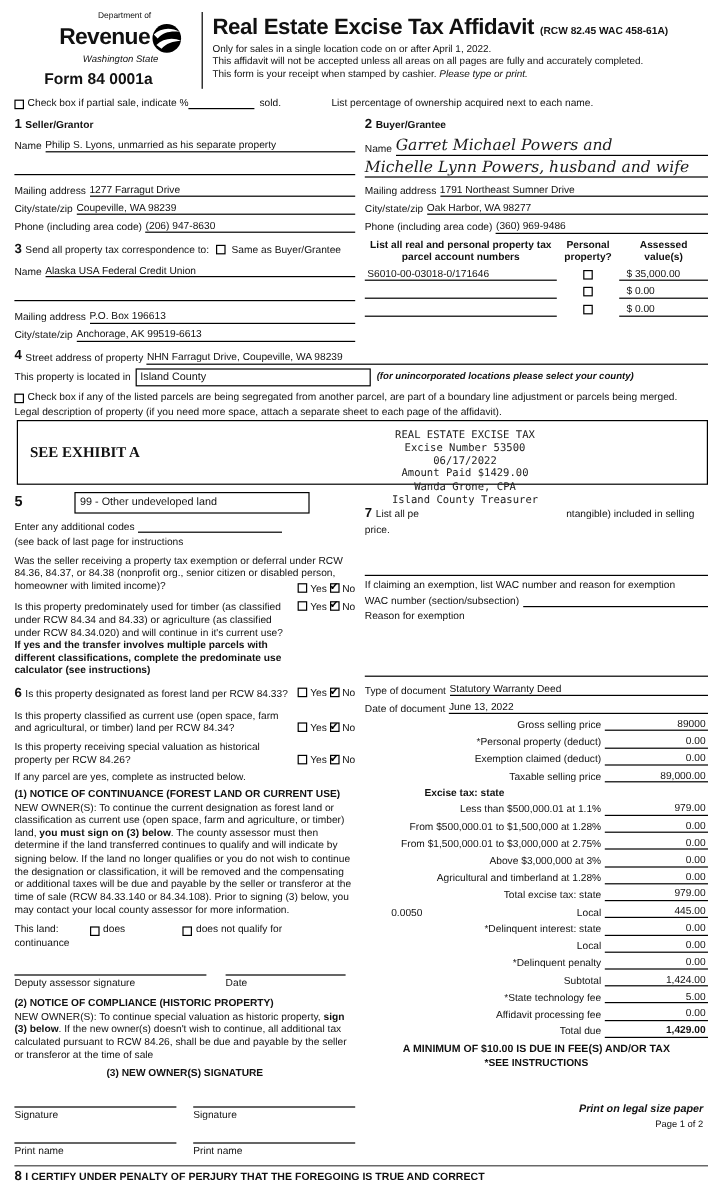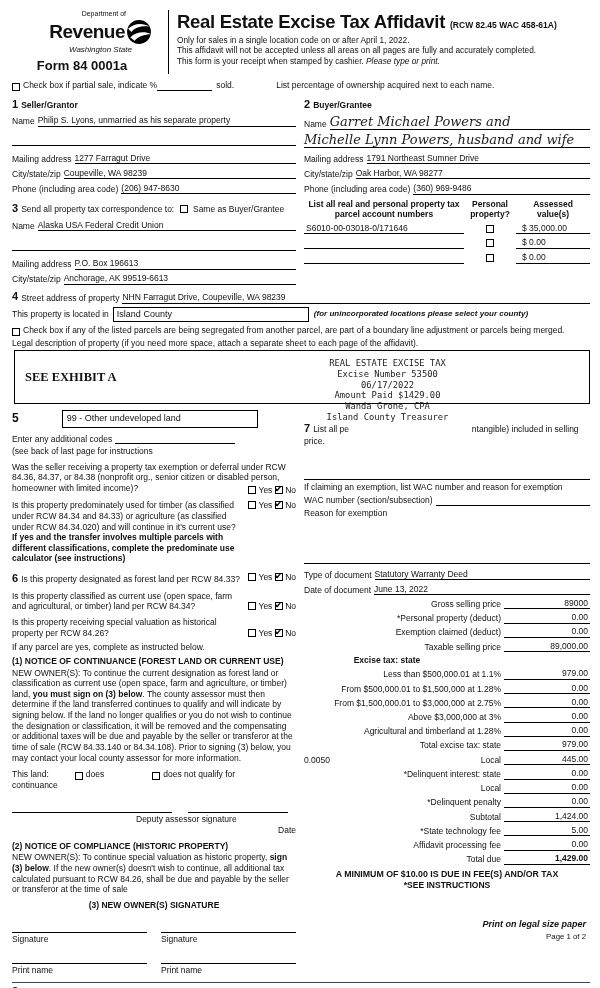--- a/index.html
+++ b/index.html
@@ -75,21 +75,21 @@
               padding:2px 4px; font-size:9px; }
   .q { display:flex; margin-top:5px; }
   .q .qt { flex:1; padding-right:2px; }
   .para { margin-top:4px; text-align:left; }
   .ctr { text-align:center; }
   .sigline { border-bottom:1px solid #000; min-height:11px; }
 
   
   .fee { display:flex; align-items:flex-end; margin-top:2.6px; }
   .fee .fl { flex:1; text-align:right; padding-right:3px; }
-  .fee .fpre { width:70px; text-align:left; }
+  .fee .fpre { width:70px; text-align:center; }
   .fee .fv { width:86px; border-bottom:1px solid #000; text-align:right; padding-right:2px; }
   .fee-hd { text-align:center; font-weight:bold; margin-top:3px; padding-right:120px; }
 
   
   .sec8 { border-top:1px solid #444; margin-top:6px; padding-top:2px; }
   .printnote { position:absolute; right:14px; bottom:46px; text-align:right; }
   .printnote .p1 { font-weight:bold; font-style:italic; font-size:9px; }
   .printnote .p2 { font-size:7.8px; margin-top:2px; }
 </style>
 </head>
@@ -331,21 +331,21 @@
         <span style="padding-left:3px;">does</span>
         <span class="cb" style="margin-left:48px;"></span>
         <span style="padding-left:3px;">does not qualify for</span>
       </div>
       <div>continuance</div>
 
       <div class="row" style="margin-top:12px;">
         <span class="sigline" style="width:160px;"></span>
         <span class="sigline" style="width:100px; margin-left:16px;"></span>
       </div>
-      <div class="row" style="margin-top:1px;flex-direction:column;">
+      <div class="row" style="margin-top:1px;">
         <span style="width:160px;">Deputy assessor signature</span>
         <span style="margin-left:16px;">Date</span>
       </div>
 
       <div class="para b" style="margin-top:5px;">(2) NOTICE OF COMPLIANCE (HISTORIC PROPERTY)</div>
       <div class="para" style="margin-top:1px;">
         <span>NEW OWNER(S): To continue special valuation as historic property, </span><span class="b">sign (3) below</span><span>. If the new owner(s) doesn't wish to continue, all additional tax calculated pursuant to RCW 84.26, shall be due and payable by the seller or transferor at the time of sale</span>
       </div>
 
       <div class="para b ctr" style="margin-top:5px;">(3) NEW OWNER(S) SIGNATURE</div>

